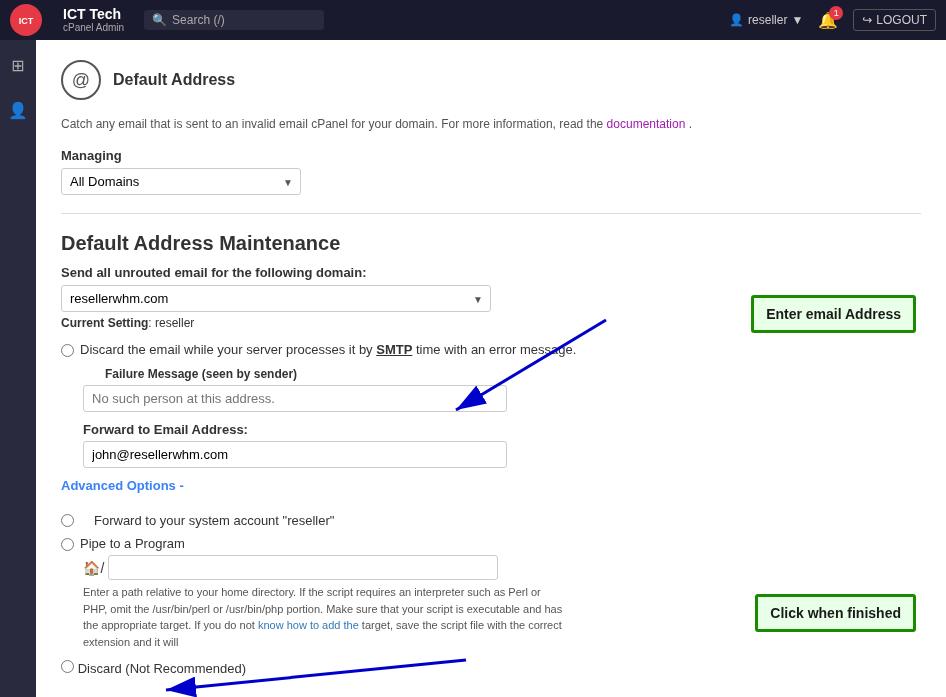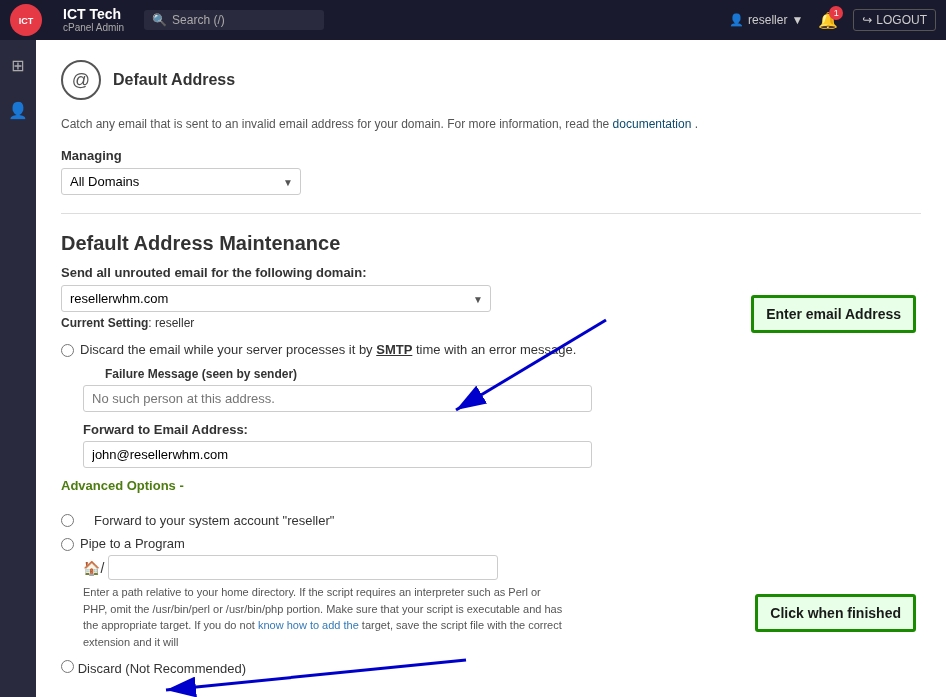--- a/index.html
+++ b/index.html
@@ -101,21 +101,21 @@
     .page-header .icon-circle {
       width: 40px; height: 40px;
       border: 2px solid #555;
       border-radius: 50%;
       display: flex; align-items: center; justify-content: center;
       font-size: 18px; color: #555;
     }
     .page-header h1 { font-size: 16px; font-weight: bold; color: #333; }
 
     .page-desc { font-size: 12px; color: #555; margin-bottom: 15px; line-height: 1.5; }
-    .page-desc a { color: #0c4a6e; text-decoration: none; }
+    .page-desc a { color: #a21caf; text-decoration: none; }
 
     
     .managing-label { font-weight: bold; font-size: 13px; margin-bottom: 5px; }
     .select-wrapper {
       position: relative; display: inline-block;
     }
     .select-wrapper select {
       appearance: none;
       border: 1px solid #ccc;
       padding: 5px 30px 5px 8px;
@@ -171,27 +171,27 @@
 
     
     .sub-label { margin-left: 22px; font-weight: bold; font-size: 12px; margin-bottom: 4px; }
 
     
     .text-input {
       border: 1px solid #ccc;
       padding: 5px 8px;
       border-radius: 3px;
       font-size: 13px;
-      width: 509px;
+      width: 424px;
       display: block;
     }
 
     
     .advanced-link {
-      color: #4d7c0f;
+      color: #3b82f6;
       font-size: 13px;
       cursor: pointer;
       text-decoration: none;
       font-weight: bold;
       margin-bottom: 10px;
       display: inline-block;
     }
 
     
     .forward-email-section { margin-left: 22px; margin-bottom: 8px; }
@@ -303,21 +303,21 @@
     <main class="main-content content-area">
 
       <div class="page-header">
         <div class="icon-circle">
           <span>@</span>
         </div>
         <h1>Default Address</h1>
       </div>
 
       <p class="page-desc">
-        <span>Catch any email that is sent to an invalid email address for your domain. For more information, read the </span>
+        <span>Catch any email that is sent to an invalid email cPanel for your domain. For more information, read the </span>
         <a href="#">documentation</a>
         <span>.</span>
       </p>
 
       <div style="margin-bottom:18px;">
         <div class="managing-label">Managing</div>
         <div class="select-wrapper">
           <select>
             <option>All Domains</option>
           </select>

